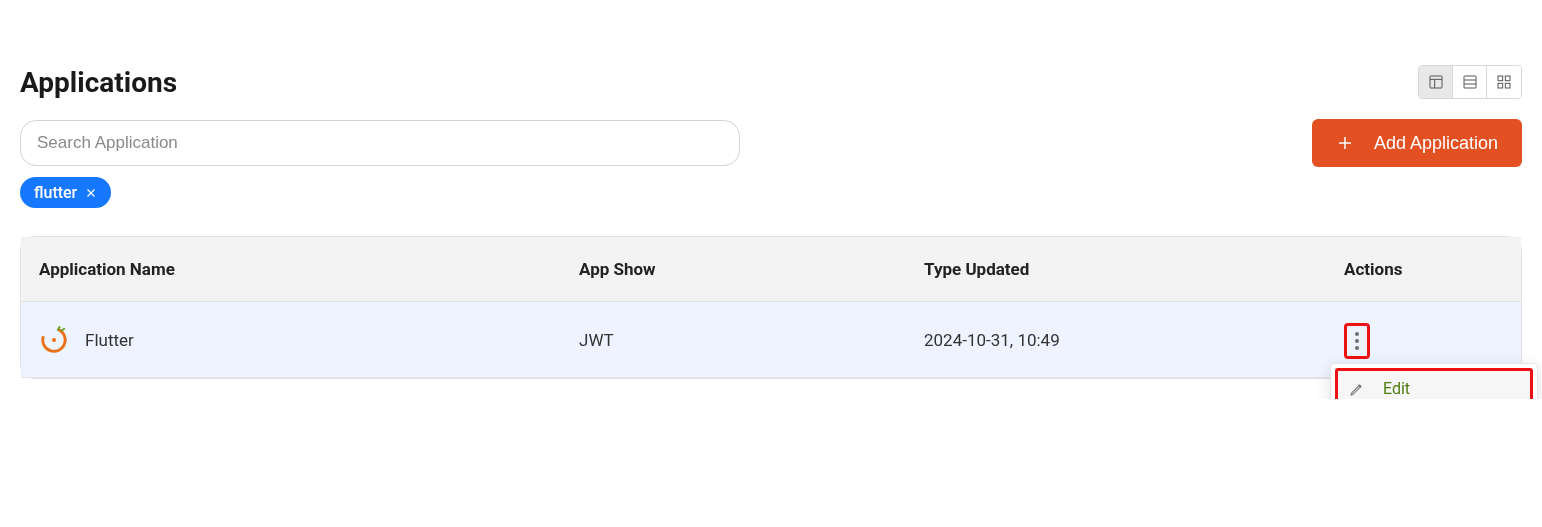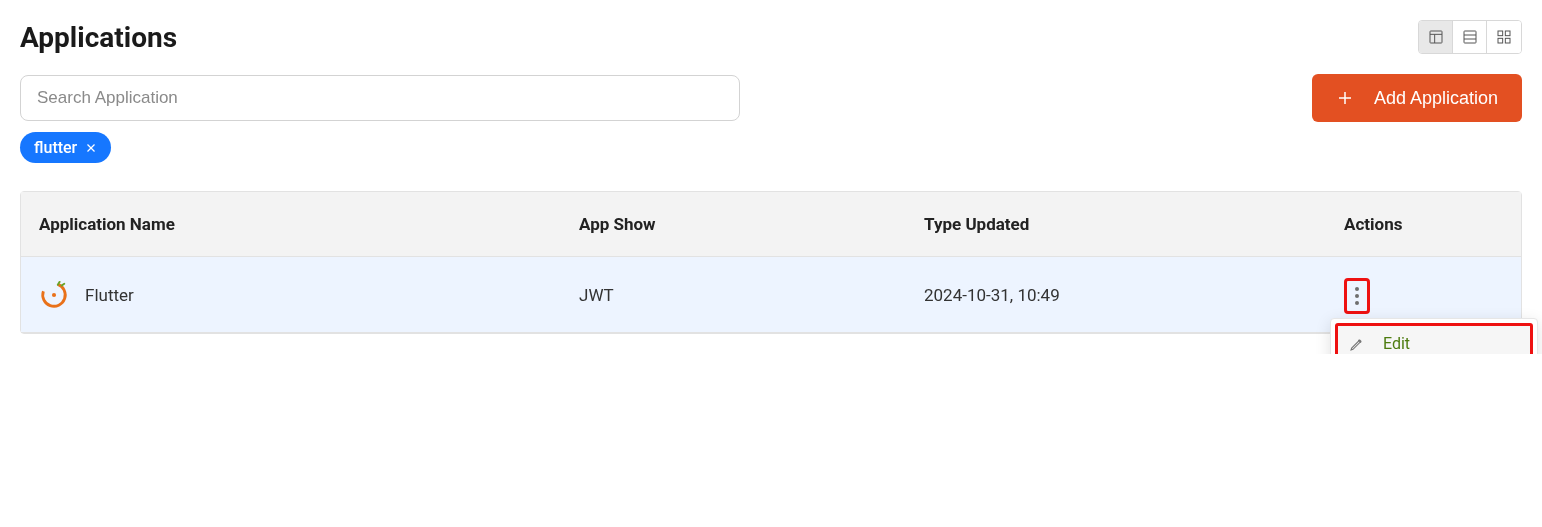--- a/index.html
+++ b/index.html
@@ -12,20 +12,21 @@
       background: #fff;
       color: #1a1a1a;
       padding: 20px;
       width: 1542px;
     }
     .header-row {
       display: flex;
       justify-content: space-between;
       align-items: center;
       margin-bottom: 20px;
+      margin-top: 45px;
     }
     .page-title {
       font-size: 28px;
       font-weight: 700;
       color: #1a1a1a;
     }
     .view-toggles {
       display: flex;
       border: 1px solid #d8d8d8;
       border-radius: 4px;
@@ -58,21 +59,21 @@
       display: flex;
       justify-content: space-between;
       align-items: center;
       gap: 20px;
       margin-bottom: 10px;
     }
     .search-input {
       width: 720px;
       height: 46px;
       border: 1px solid #d3d3d3;
-      border-radius: 8px;
+      border-radius: 16px;
       padding: 0 16px;
       font-size: 17px;
       color: #333;
       outline: none;
     }
     .search-input::placeholder {
       color: #8a8a8a;
     }
     .add-btn {
       display: flex;
@@ -116,21 +117,21 @@
       cursor: pointer;
     }
     .chip-close svg {
       width: 12px;
       height: 12px;
       stroke: #fff;
       stroke-width: 2.5;
     }
     .table-wrap {
       border: 1px solid #e2e2e2;
-      border-radius: 4px;
+      border-radius: 14px;
       overflow: visible;
       position: relative;
     }
     table {
       width: 100%;
       border-collapse: collapse;
     }
     thead tr {
       background: #f3f3f3;
     }

